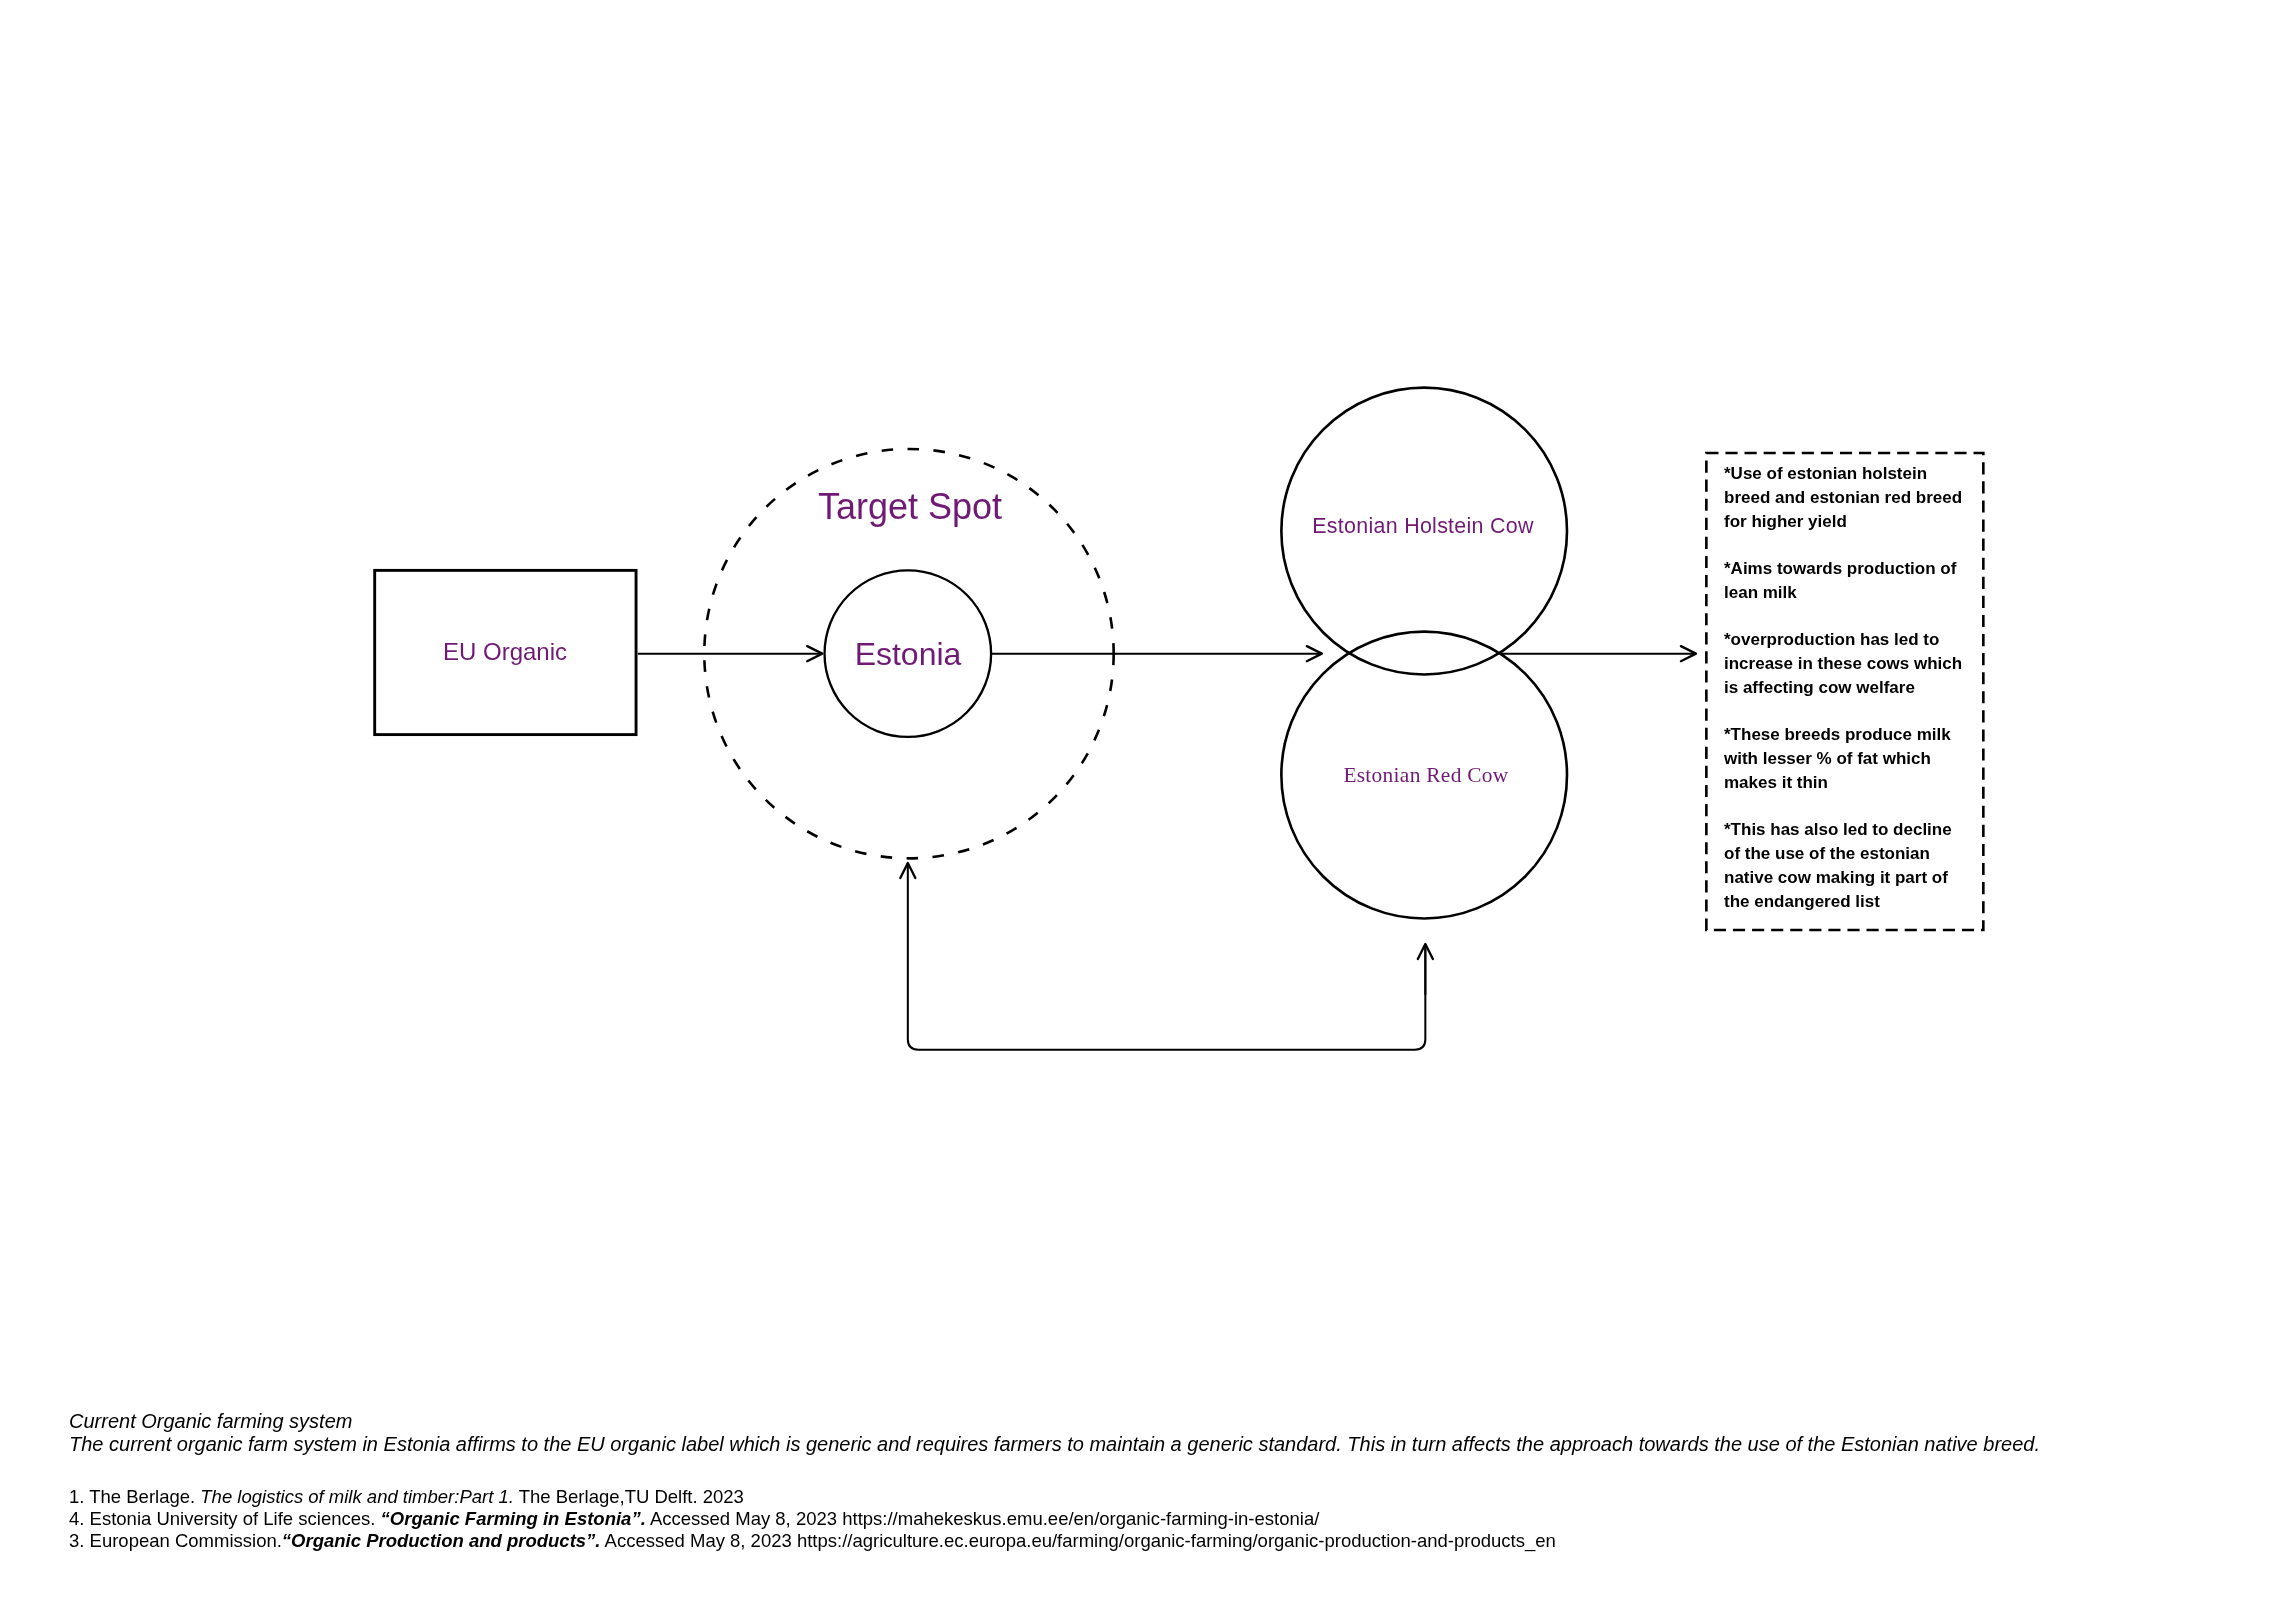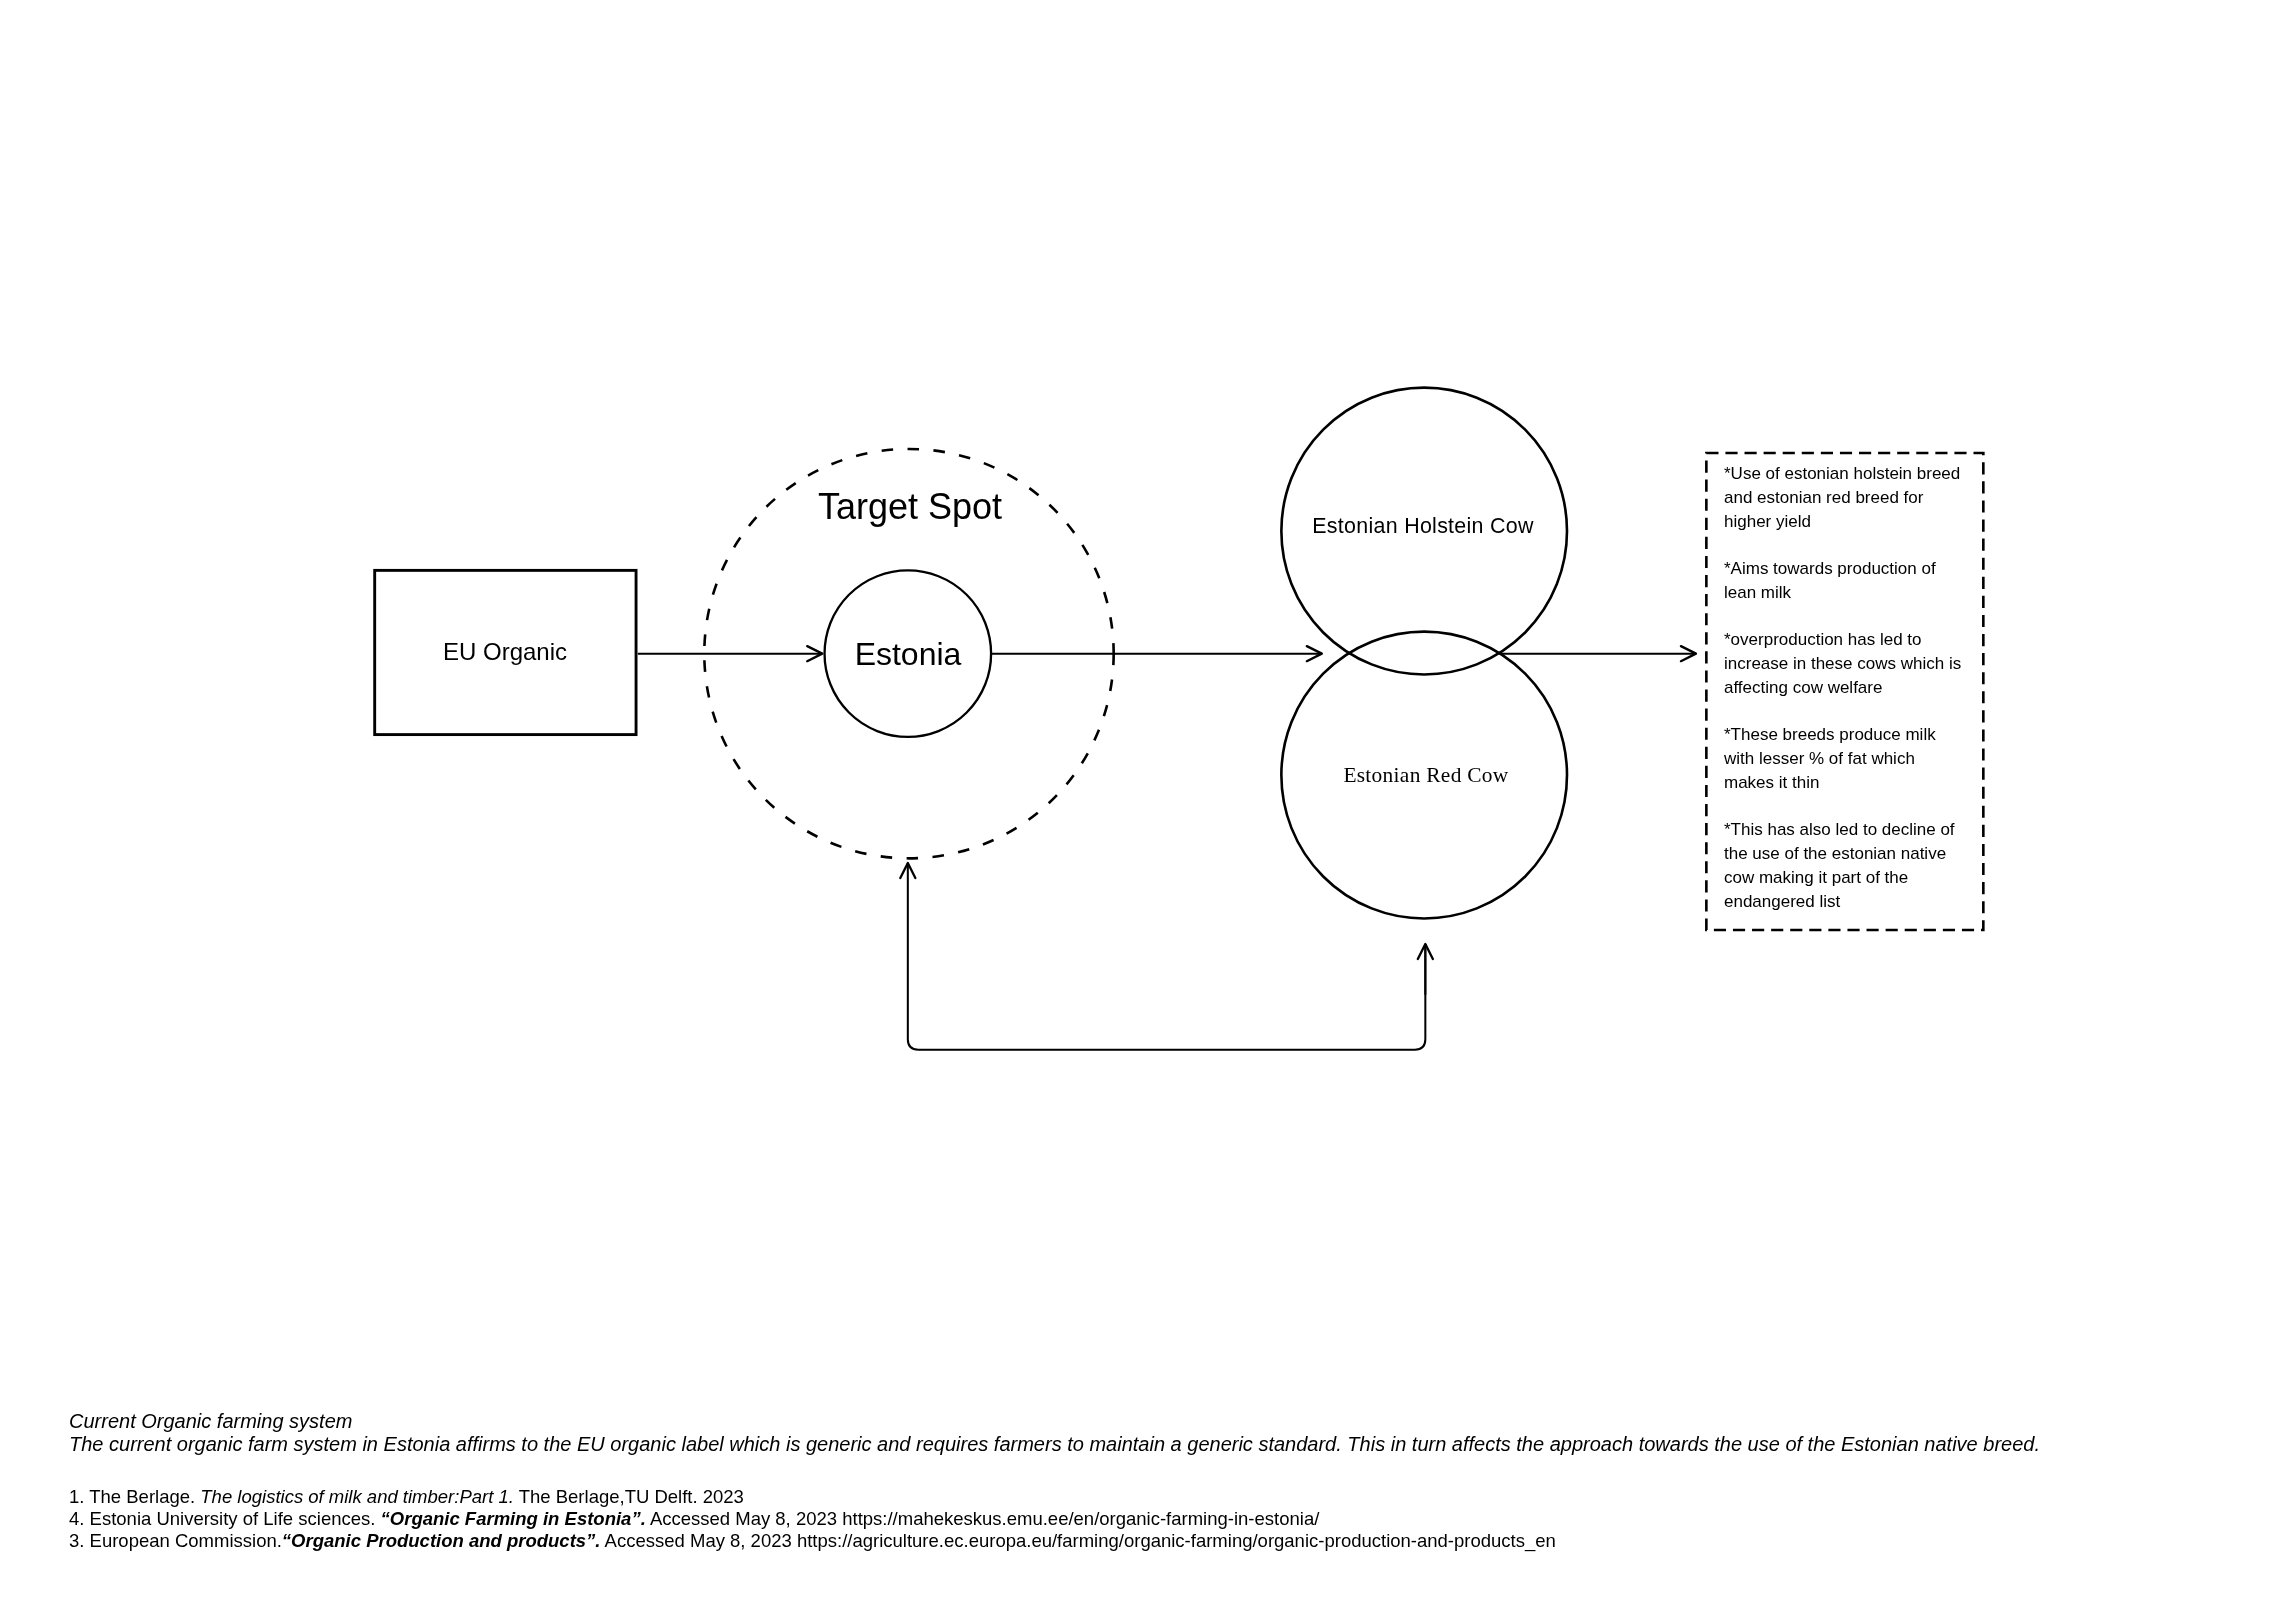--- a/index.html
+++ b/index.html
@@ -9,32 +9,32 @@
     background:#ffffff;
     color:#000;
     font-family:"Liberation Sans",sans-serif;
     overflow:hidden;
   }
   #shapes{position:absolute;left:0;top:0;width:2295px;height:1623px;}
   .lbl{
     position:absolute;
     transform:translate(-50%,-50%);
     white-space:nowrap;
-    color:#000000;
+    color:#701a75;
   }
   .lbl-eu{left:505px;top:652px;font-size:24px;}
   .lbl-target{left:910px;top:507px;font-size:36px;}
   .lbl-estonia{left:908px;top:654px;font-size:32px;}
   .lbl-holstein{left:1423px;top:526px;font-size:21.4px;letter-spacing:0.3px;}
   .lbl-red{left:1426px;top:775px;font-size:21.4px;letter-spacing:0.3px;font-family:Liberation Serif, serif;}
   .infobox-text{
     position:absolute;left:1724px;top:462px;width:245px;
     font-size:17px;line-height:24px;
   }
-  .infobox-text p{margin:0 0 23px 0;}
+  .infobox-text p{margin:0 0 23px 0;font-weight:bold;}
   .infobox-text p:last-child{margin-bottom:16px;}
   .caption{
     position:absolute;left:69px;top:1410px;
     font-size:20px;line-height:22.6px;font-style:italic;
     white-space:nowrap;
   }
   .refs{
     position:absolute;left:69px;top:1486px;
     font-size:18.5px;line-height:22px;
     white-space:nowrap;

